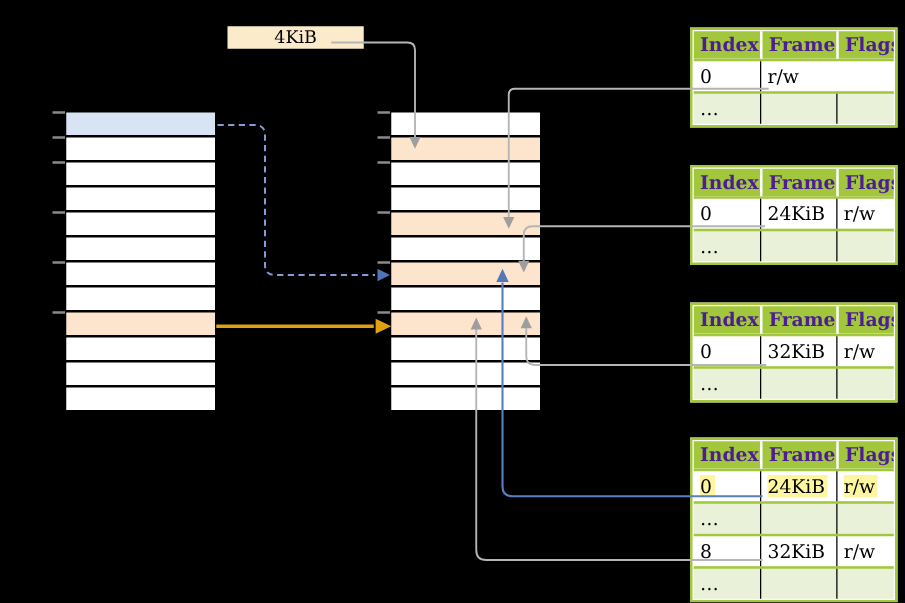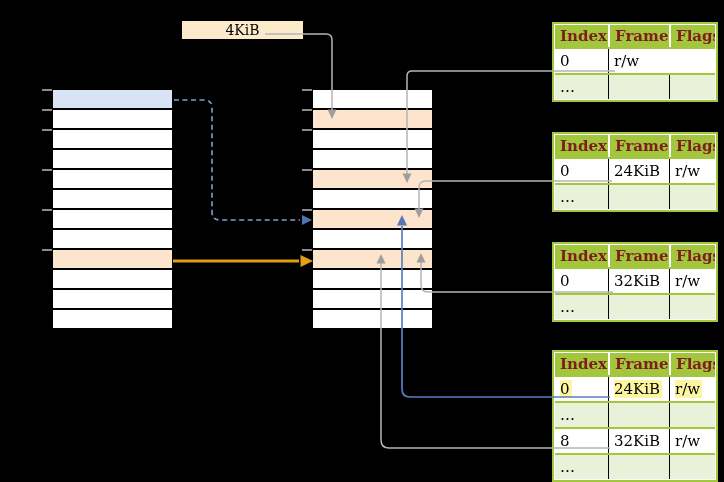--- a/index.html
+++ b/index.html
@@ -17,33 +17,33 @@
   #pmem{left:313px;top:90px;}
   .mrow{background:#ffffff;}
   .mrow.blue{background:#d8e4f4;}
   .mrow.orange{background:#fde5cd;}
 
   
   .tick{position:absolute;width:10px;height:2px;background:#8a8a8a;}
 
   
   .label4k{
-    position:absolute;left:182px;top:21px;width:121px;height:18px;
+    position:absolute;left:182px;top:21px;width:109px;height:18px;
     background:#fcebca;color:#000;font-size:14px;line-height:18px;text-align:center;
   }
 
   
   .ptable{
     position:absolute;left:552px;width:166px;box-sizing:border-box;
     border:2px solid #a2c63c;background:#fff;padding:1px;
   }
   #pt1{top:22px;} #pt2{top:132px;} #pt3{top:242px;} #pt4{top:350px;}
   .pt-header{display:flex;background:#a2c63c;height:22px;}
   .pt-header .cell{
-    color:#7f1d1d;font-weight:bold;font-size:15px;line-height:22px;padding-left:5px;
+    color:#4c1d95;font-weight:bold;font-size:15px;line-height:22px;padding-left:5px;
   }
   .pt-header .c2,.pt-header .c3{border-left:2px solid #fff;}
   .pt-row{display:flex;background:#fff;height:24px;border-top:2px solid #a2c63c;}
   .pt-row.alt{background:#e9f1d8;}
   .pt-row .cell{color:#000;font-size:15px;line-height:24px;padding-left:5px;}
   .pt-row .c2,.pt-row .c3{border-left:1px solid #000;}
   .cell{box-sizing:border-box;overflow:hidden;white-space:nowrap;}
   .c1{width:53px;} .c2{width:61px;} .c3{width:46px;}
   .hl{background:#fdf5a0;padding:0 2px 0 0;}
 

